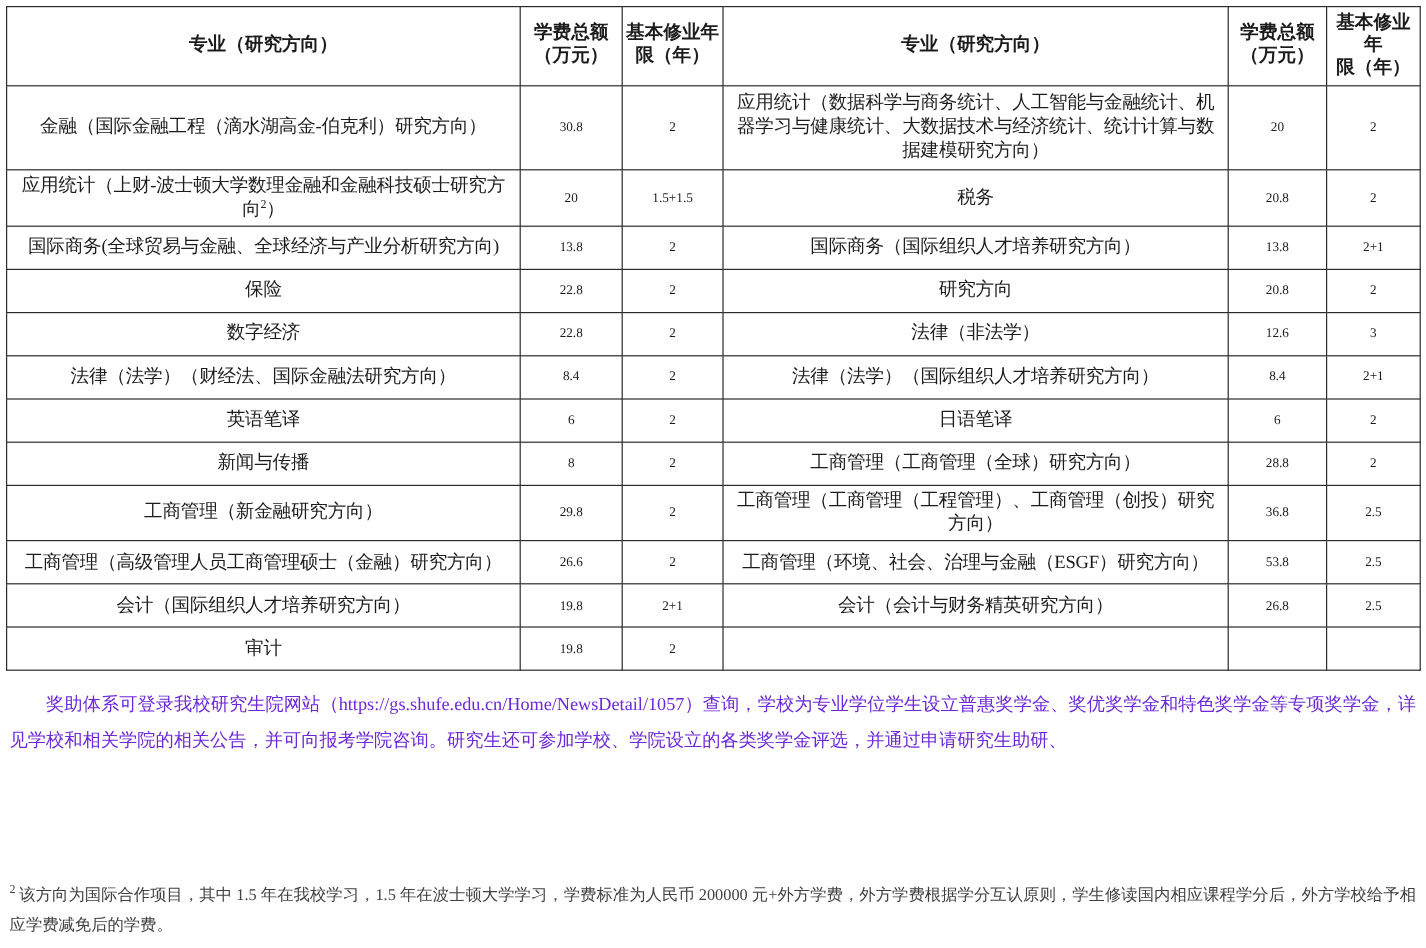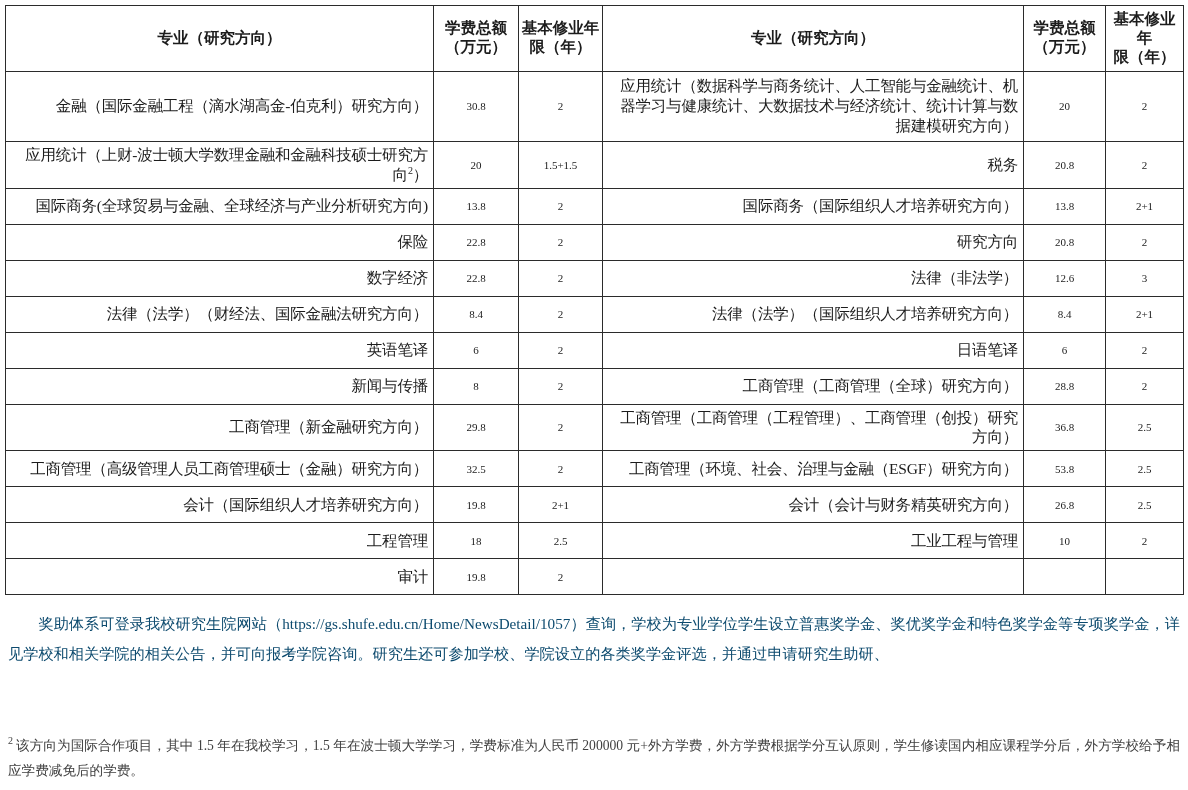--- a/index.html
+++ b/index.html
@@ -48,42 +48,42 @@
   }
   
   col.c-major   { width: 428px; }
   col.c-fee     { width: 85px;  }
   col.c-years   { width: 84px;  }
   col.c-major2  { width: 421px; }
   col.c-fee2    { width: 82px;  }
   col.c-years2  { width: 78px;  }
 
   td.major {
-    text-align: right;
+    text-align: center;
     white-space: normal;
     word-break: break-all;
     letter-spacing: -0.2px;
   }
   td.num {
     text-align: center;
     font-size: 11px;
   }
   td.blank { }
   tr.r-mid  td { height: 44px; }
   tr.r-norm td { height: 36px; }
   tr.r-tall3 td { height: 70px; }
 
   
   .notes {
     margin: 14px 8px 0 8px;
     font-size: 15.2px;
     line-height: 1.95;
     text-align: justify;
     text-justify: inter-ideograph;
-    color: #0c4a6e;
+    color: #6d28d9;
   }
   .notes p {
     margin: 0;
     text-indent: 2em;
   }
   .footnote-wrap {
     position: absolute;
     left: 8px;
     right: 8px;
     bottom: 12px;
@@ -209,43 +209,35 @@
       <tr class="r-mid">
         <td class="major">工商管理（新金融研究方向）</td>
         <td class="num">29.8</td>
         <td class="num">2</td>
         <td class="major">工商管理（工商管理（工程管理）、工商管理（创投）研究方向）</td>
         <td class="num">36.8</td>
         <td class="num">2.5</td>
       </tr>
       <tr class="r-norm">
         <td class="major">工商管理（高级管理人员工商管理硕士（金融）研究方向）</td>
-        <td class="num">32.5</td>
+        <td class="num">26.6</td>
         <td class="num">2</td>
         <td class="major">工商管理（环境、社会、治理与金融（ESGF）研究方向）</td>
         <td class="num">53.8</td>
         <td class="num">2.5</td>
       </tr>
       <tr class="r-norm">
         <td class="major">会计（国际组织人才培养研究方向）</td>
         <td class="num">19.8</td>
         <td class="num">2+1</td>
         <td class="major">会计（会计与财务精英研究方向）</td>
         <td class="num">26.8</td>
         <td class="num">2.5</td>
       </tr>
       <tr class="r-norm">
-        <td class="major">工程管理</td>
-        <td class="num">18</td>
-        <td class="num">2.5</td>
-        <td class="major">工业工程与管理</td>
-        <td class="num">10</td>
-        <td class="num">2</td>
-      </tr>
-      <tr class="r-norm">
         <td class="major">审计</td>
         <td class="num">19.8</td>
         <td class="num">2</td>
         <td class="major blank"></td>
         <td class="num blank"></td>
         <td class="num blank"></td>
       </tr>
     </tbody>
   </table>
 

